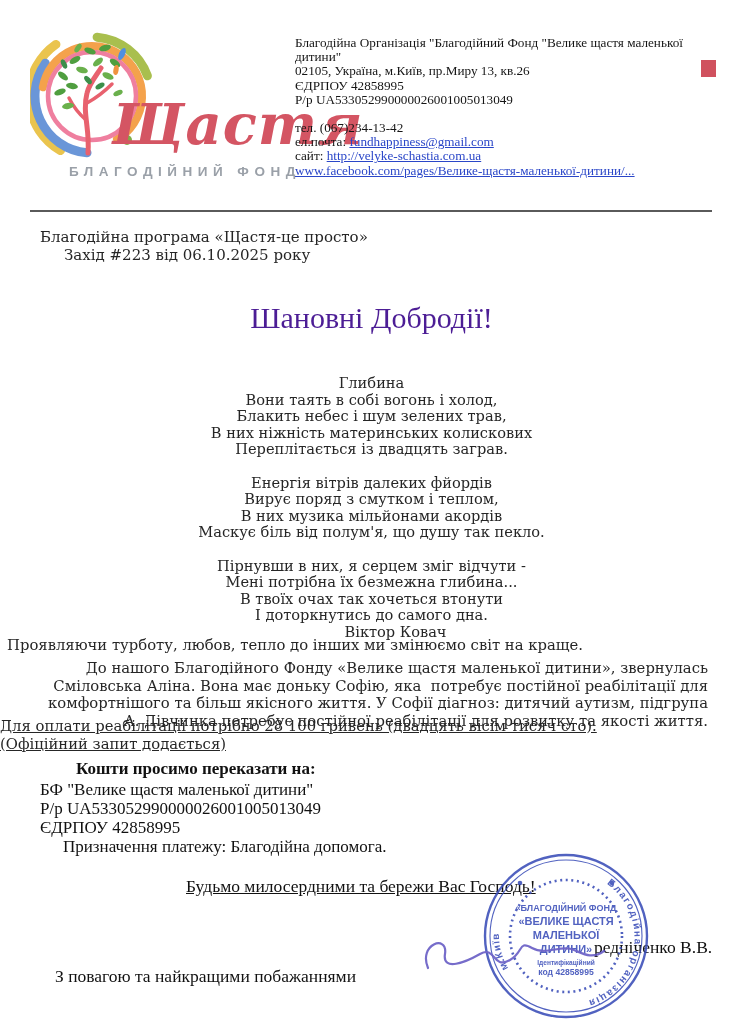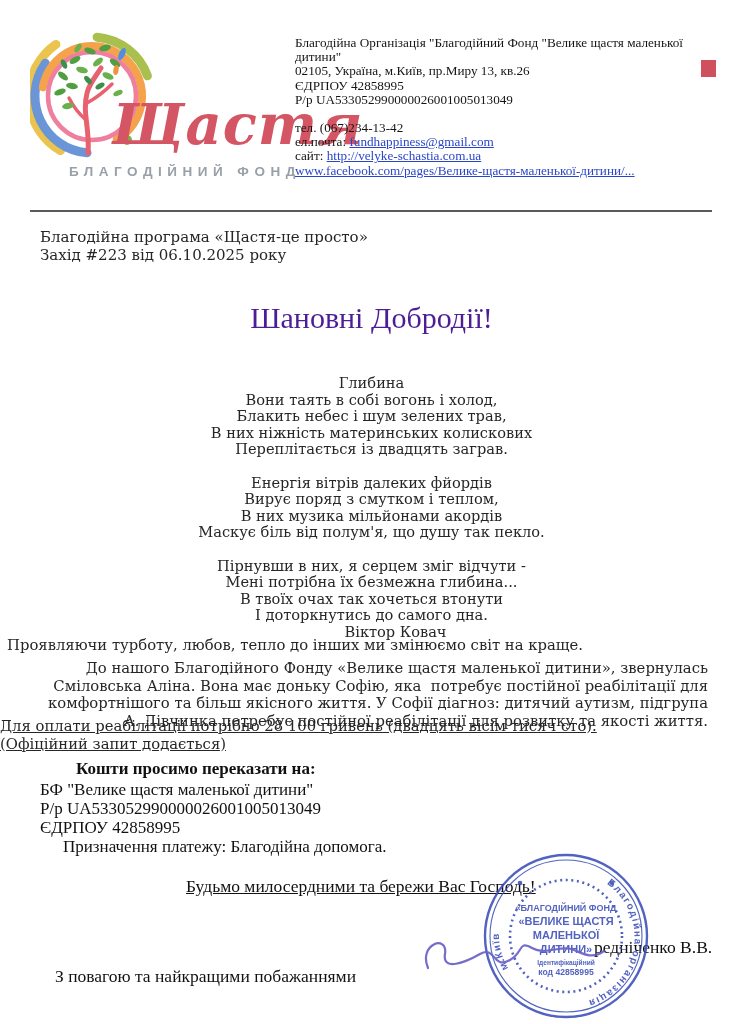--- a/index.html
+++ b/index.html
@@ -15,21 +15,21 @@
   .red-marker{left:701px;top:60px;width:15px;height:17px;background:#cb3e4d;opacity:.9;}
 
   .logo-title{left:112px;top:96px;font-family:"DejaVu Serif",serif;font-style:italic;font-weight:600;
               font-size:56px;line-height:1;color:#d45563;letter-spacing:1px;}
   .logo-subtitle{left:69px;top:164px;font-family:"Liberation Sans",sans-serif;font-size:13.5px;
                  letter-spacing:5.5px;color:#9aa0a8;font-weight:600;}
 
   .rule{left:30px;top:210px;width:682px;height:2px;background:#5a5a5a;}
 
   .program{left:40px;top:228px;font-family:"DejaVu Serif",serif;font-size:15px;line-height:18px;color:#262626;}
-  .program .l2{}
+  .program .l2{margin-left:24px;}
 
   .greeting{left:0;top:301px;width:743px;text-align:center;font-size:30px;color:#4c1d95;}
 
   .poem{left:0;top:375px;width:743px;text-align:center;font-family:"DejaVu Serif",serif;
         font-size:14.6px;line-height:16.6px;color:#262626;}
   .poem .gap{height:16.6px;}
   .poem .author{transform:translateX(24px);}
 
   .mission{left:0;top:636px;width:590px;text-align:center;font-family:"DejaVu Serif",serif;
            font-size:14.8px;color:#262626;}

